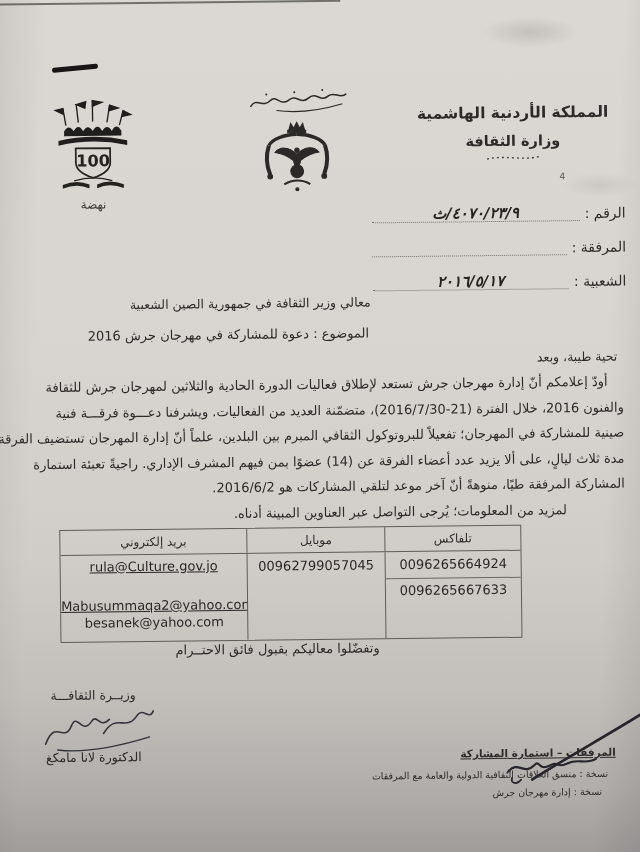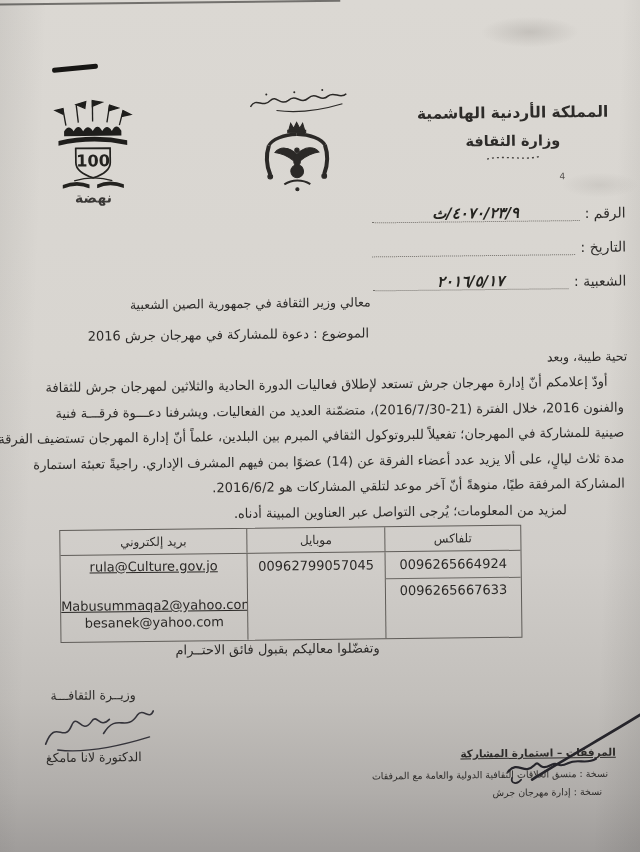--- a/index.html
+++ b/index.html
@@ -17,42 +17,42 @@
   }
   .tilt { position:absolute; inset:0; transform:rotate(-0.65deg); transform-origin:320px 420px; }
 
   .top-edge { position:absolute; left:0; top:0; width:345px; height:2px; background:rgba(28,27,25,0.55); }
   .pen-dash { position:absolute; left:56px; top:63px; width:46px; height:5px; background:#171614; border-radius:2px; transform:rotate(-5deg); }
 
   .abs { position:absolute; white-space:nowrap; }
 
   
   .logo-centennial { left:54px; top:94px; width:84px; text-align:center; }
-  .logo-caption { font-size:14px; letter-spacing:2px; color:#3a3836; margin-top:1px;font-weight:bold; }
+  .logo-caption { font-size:12px; letter-spacing:2px; color:#3a3836; margin-top:9px; }
   .bismillah { left:250px; top:88px; }
   .crest { left:259px; top:120px; }
   .kingdom-block { right:24px; top:106px; width:200px; text-align:center; }
   .kingdom-line { font-size:15.5px; font-weight:bold; letter-spacing:0.5px; }
   .ministry-line { font-size:14.5px; font-weight:bold; margin-top:11px; }
   .flourish { margin:5px auto 0; display:block; }
   .corner-mark { right:72px; top:174px; font-size:9px; color:#55524f; }
 
   
   .ref-block { position:absolute; top:203px; right:12px; width:254px; }
   .ref-row { display:flex; align-items:flex-end; margin-bottom:13px; }
   .ref-label { font-size:14px; padding-left:5px; color:#2f2d2b; white-space:nowrap; }
   .ref-line { flex:1; border-bottom:1.5px dotted #75726d; height:21px; position:relative; }
   .ref-value { position:absolute; left:0; right:0; bottom:-1px; text-align:center; }
   .hand { font-style:italic; font-weight:600; font-size:15px; letter-spacing:1.5px; color:#24231f; }
   .ltr { direction:ltr; unicode-bidi:isolate; }
 
   
   .addressee { top:295px; right:268px; font-size:12.5px; }
   .subject   { top:326px; right:270px; font-size:13px; }
-  .greeting  { top:352px; right:12px; font-size:12.5px; }
+  .greeting  { top:352px; right:22px; font-size:12.5px; }
   .body-block { position:absolute; top:372px; right:16px; left:20px; font-size:13px; line-height:25.5px; text-align:right; }
   .body-line { white-space:nowrap; }
   .indent-1 { padding-right:16px; }
   .indent-6 { padding-right:58px; }
 
   
   .ctable { position:absolute; top:527px; left:58px; width:462px; border:1.5px solid #5f5c58; font-size:12px; }
   .trow { display:flex; }
   .thead { height:25px; border-bottom:1.5px solid #5f5c58; }
   .tbody { height:86px; }
@@ -159,21 +159,21 @@
     <div class="abs corner-mark">4</div>
 
     <div class="ref-block">
       <div class="ref-row">
         <span class="ref-label">الرقم :</span>
         <span class="ref-line">
           <span class="ref-value hand ltr" dir="ltr">٤٠٧٠/٢٣/٩/ث</span>
         </span>
       </div>
       <div class="ref-row">
-        <span class="ref-label">التاريخ :</span>
+        <span class="ref-label">المرفقة :</span>
         <span class="ref-line">
           <span class="ref-value hand ltr" dir="ltr"></span>
         </span>
       </div>
       <div class="ref-row">
         <span class="ref-label">الشعبية :</span>
         <span class="ref-line">
           <span class="ref-value hand ltr" dir="ltr">٢٠١٦/٥/١٧</span>
         </span>
       </div>

